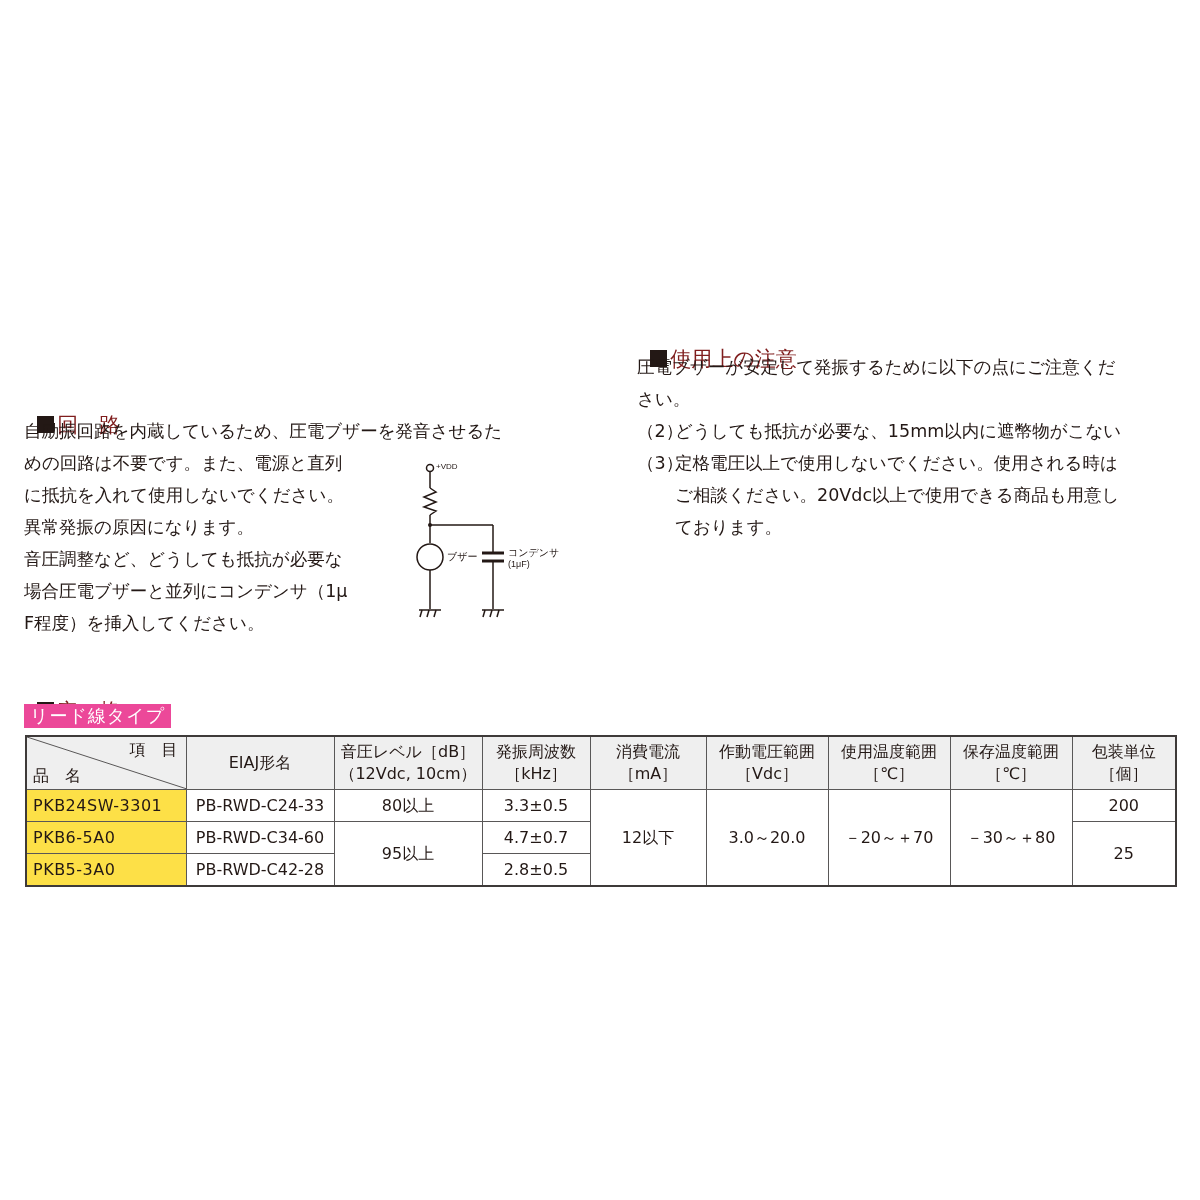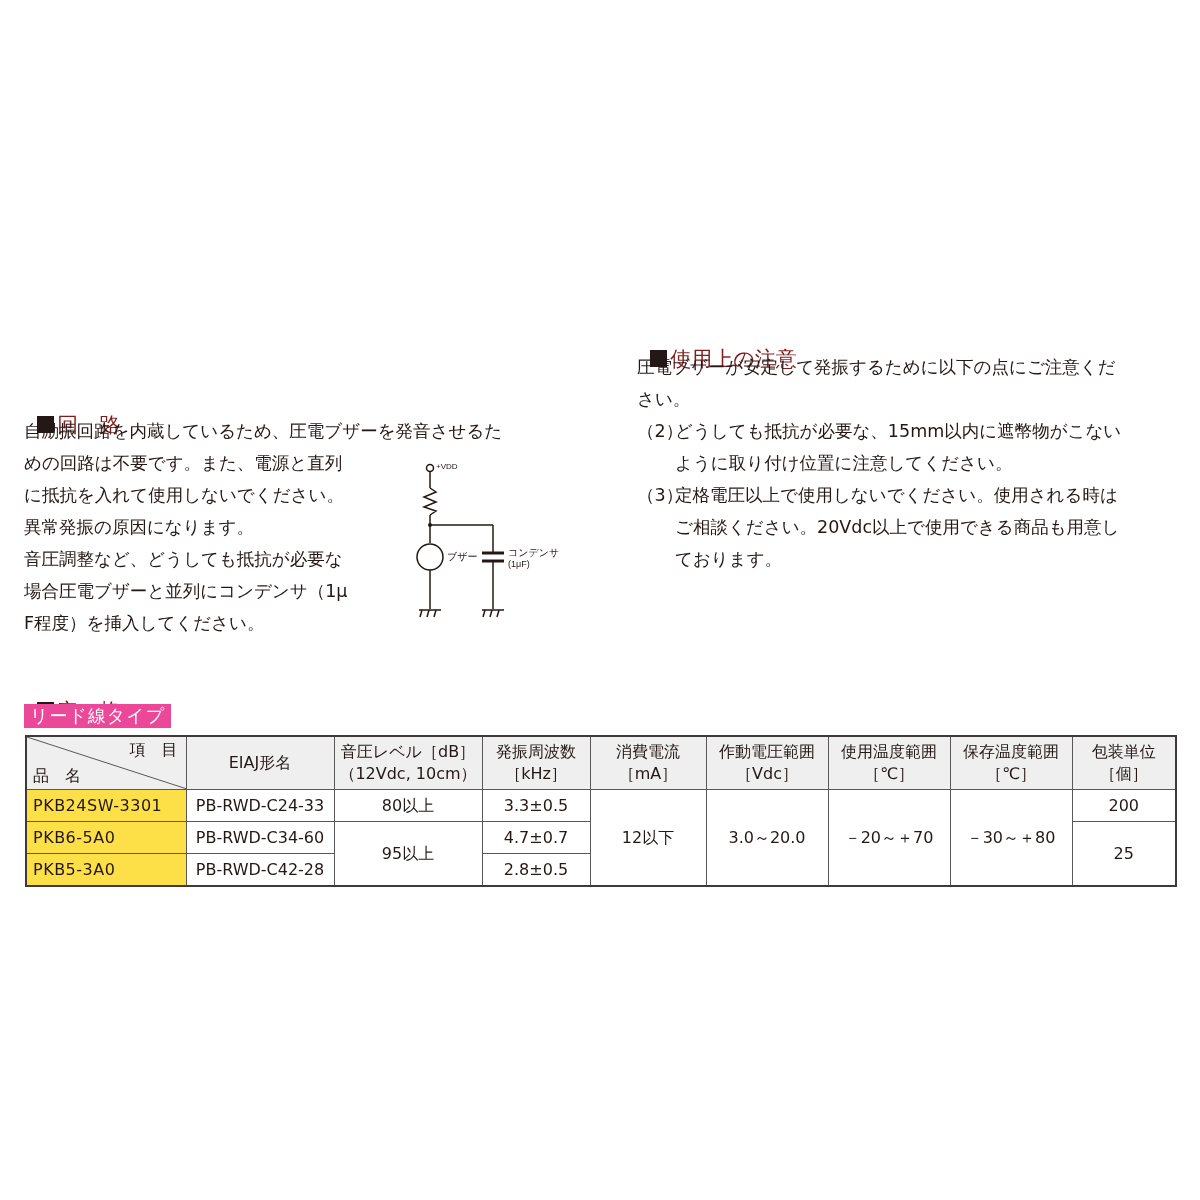--- a/index.html
+++ b/index.html
@@ -93,21 +93,20 @@
 
 <div class="heading" style="left:637px; top:320px;">
   <span class="sq"></span><span>使用上の注意</span>
 </div>
 <div class="para" style="left:637px; top:351px;">
   <span class="line">圧電ブザーが安定して発振するために以下の点にご注意くだ</span>
   <span class="line">さい。</span>
 
   <div class="note-item">
     <span class="line"><span class="num">（2）</span><span>どうしても抵抗が必要な、15mm以内に遮幣物がこない</span></span>
-    <span class="line" style="padding-left:38px;">ように取り付け位置に注意してください。</span>
   </div>
   <div class="note-item">
     <span class="line"><span class="num">（3）</span><span>定格電圧以上で使用しないでください。使用される時は</span></span>
     <span class="line" style="padding-left:38px;">ご相談ください。20Vdc以上で使用できる商品も用意し</span>
     <span class="line" style="padding-left:38px;">ております。</span>
   </div>
 </div>
 
 <div class="heading" style="left:24px; top:672px;">
   <span class="sq"></span><span>定　格</span>

